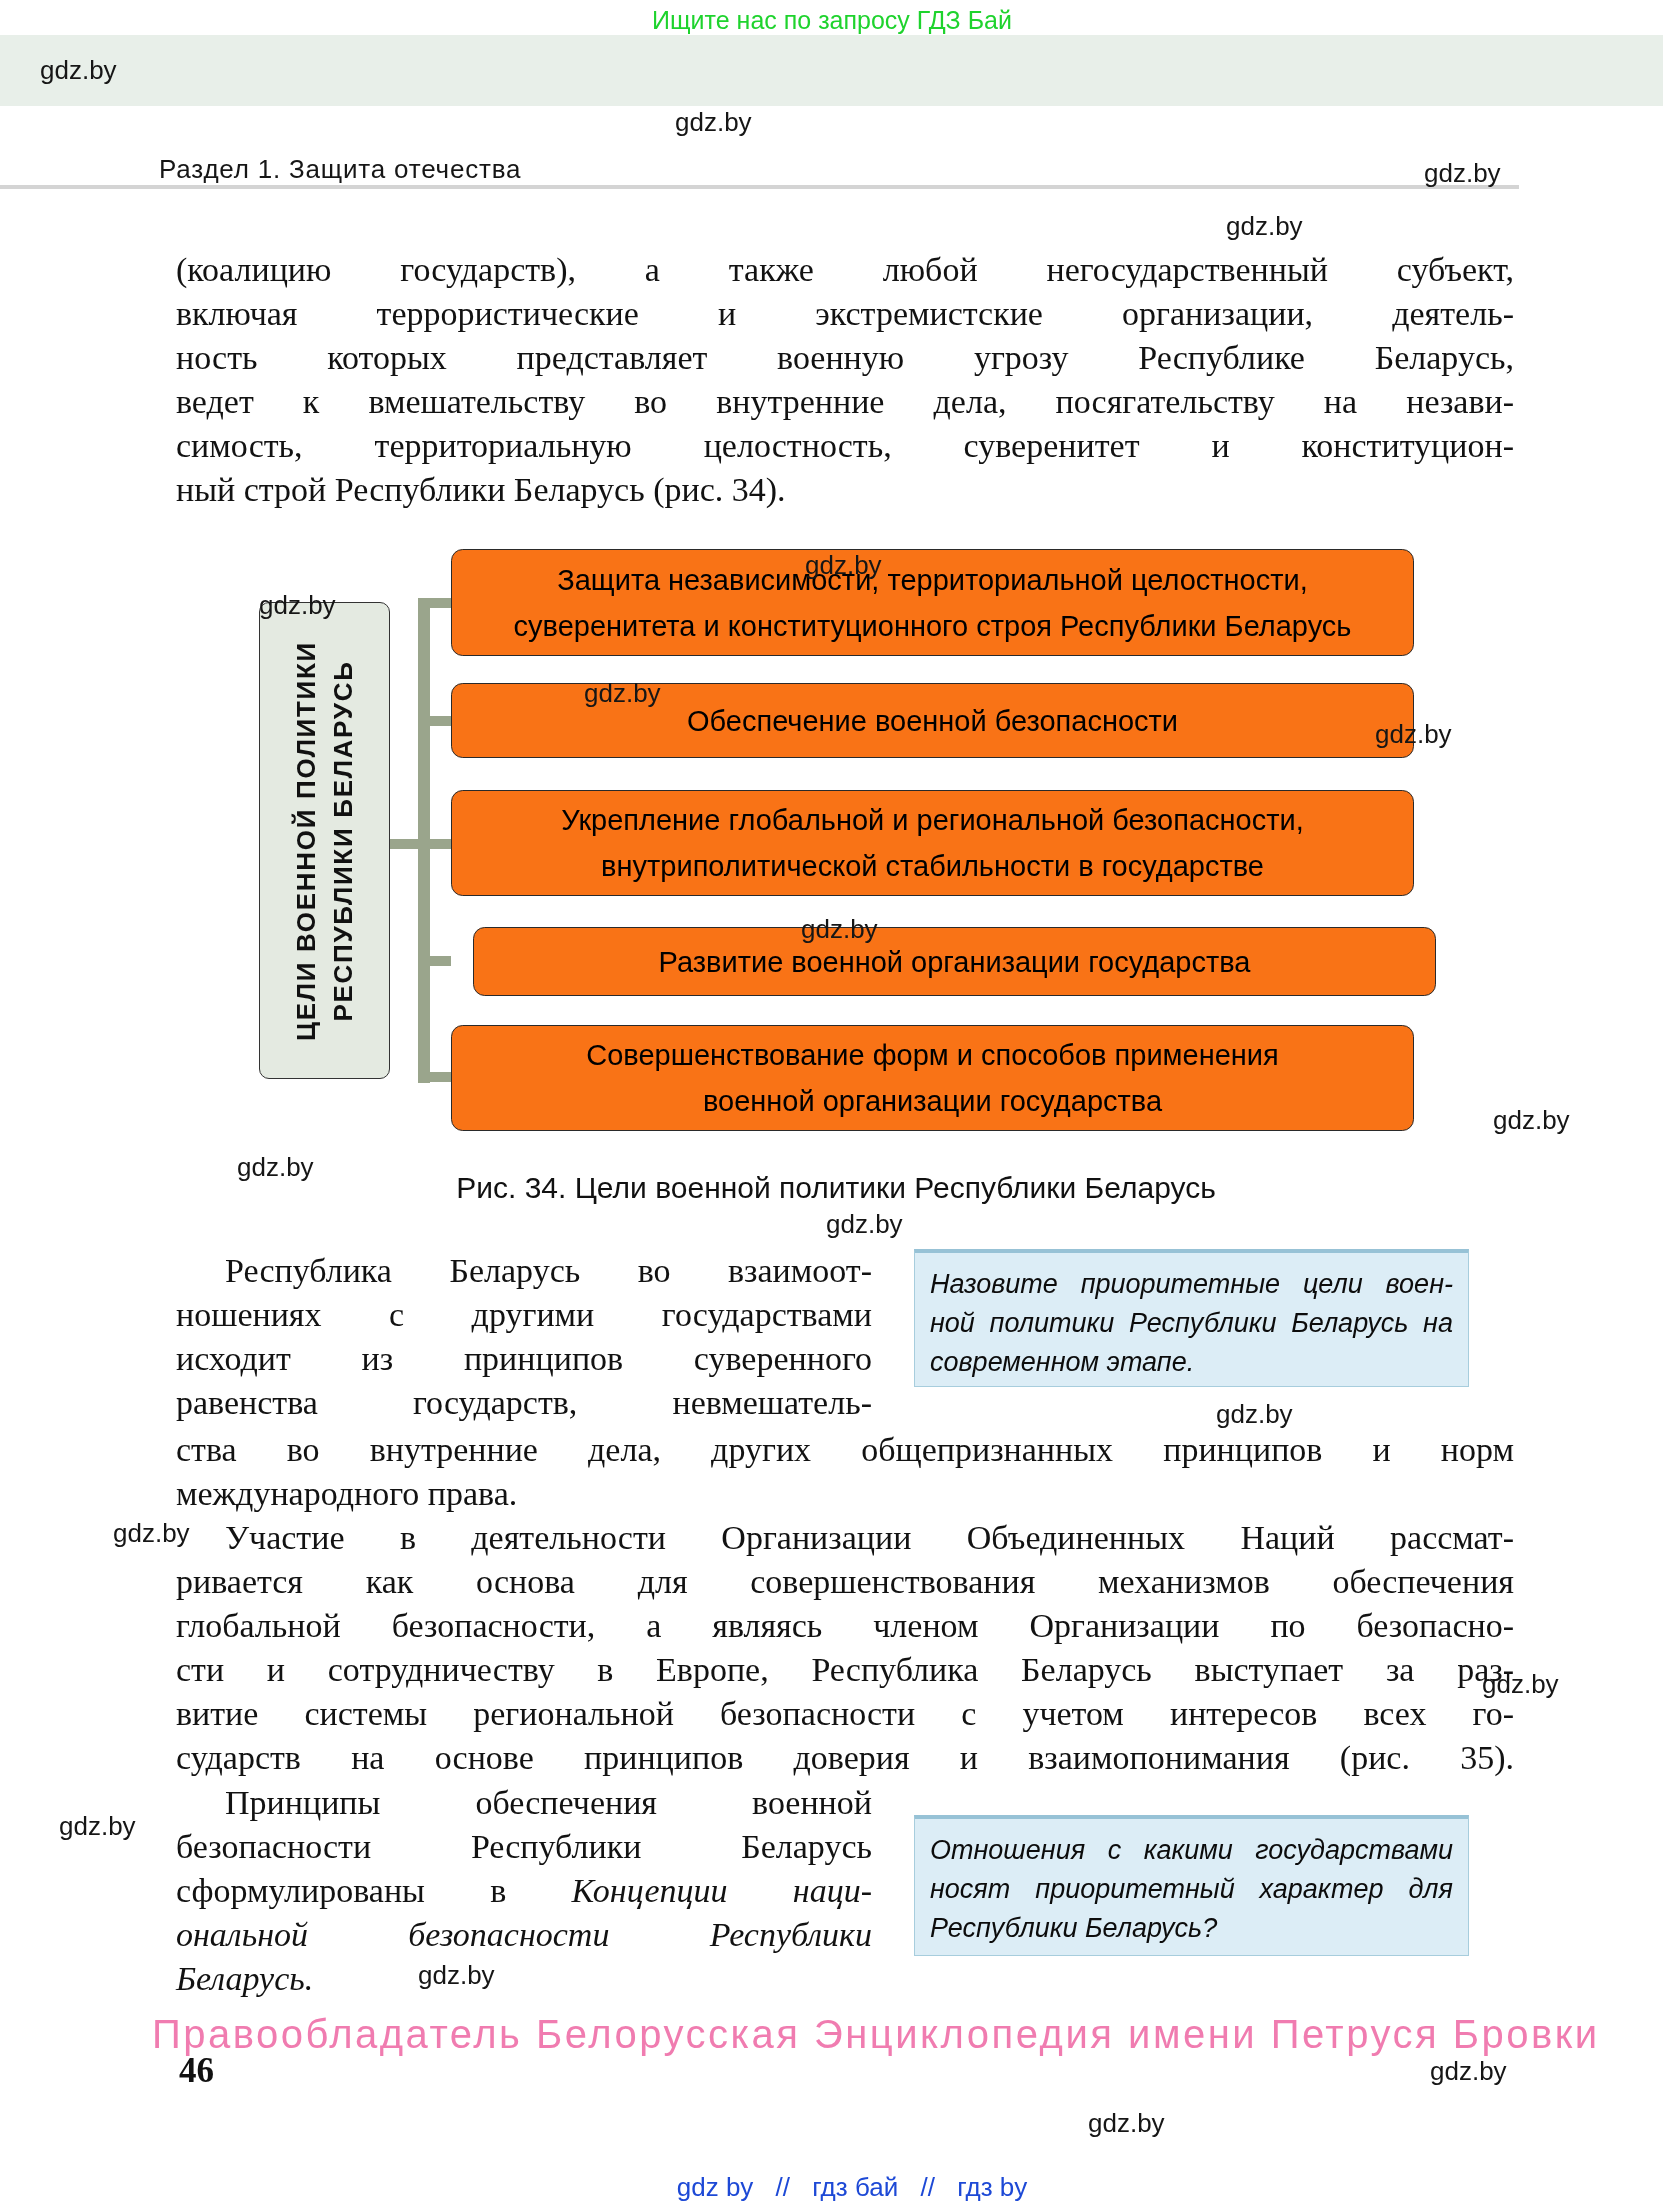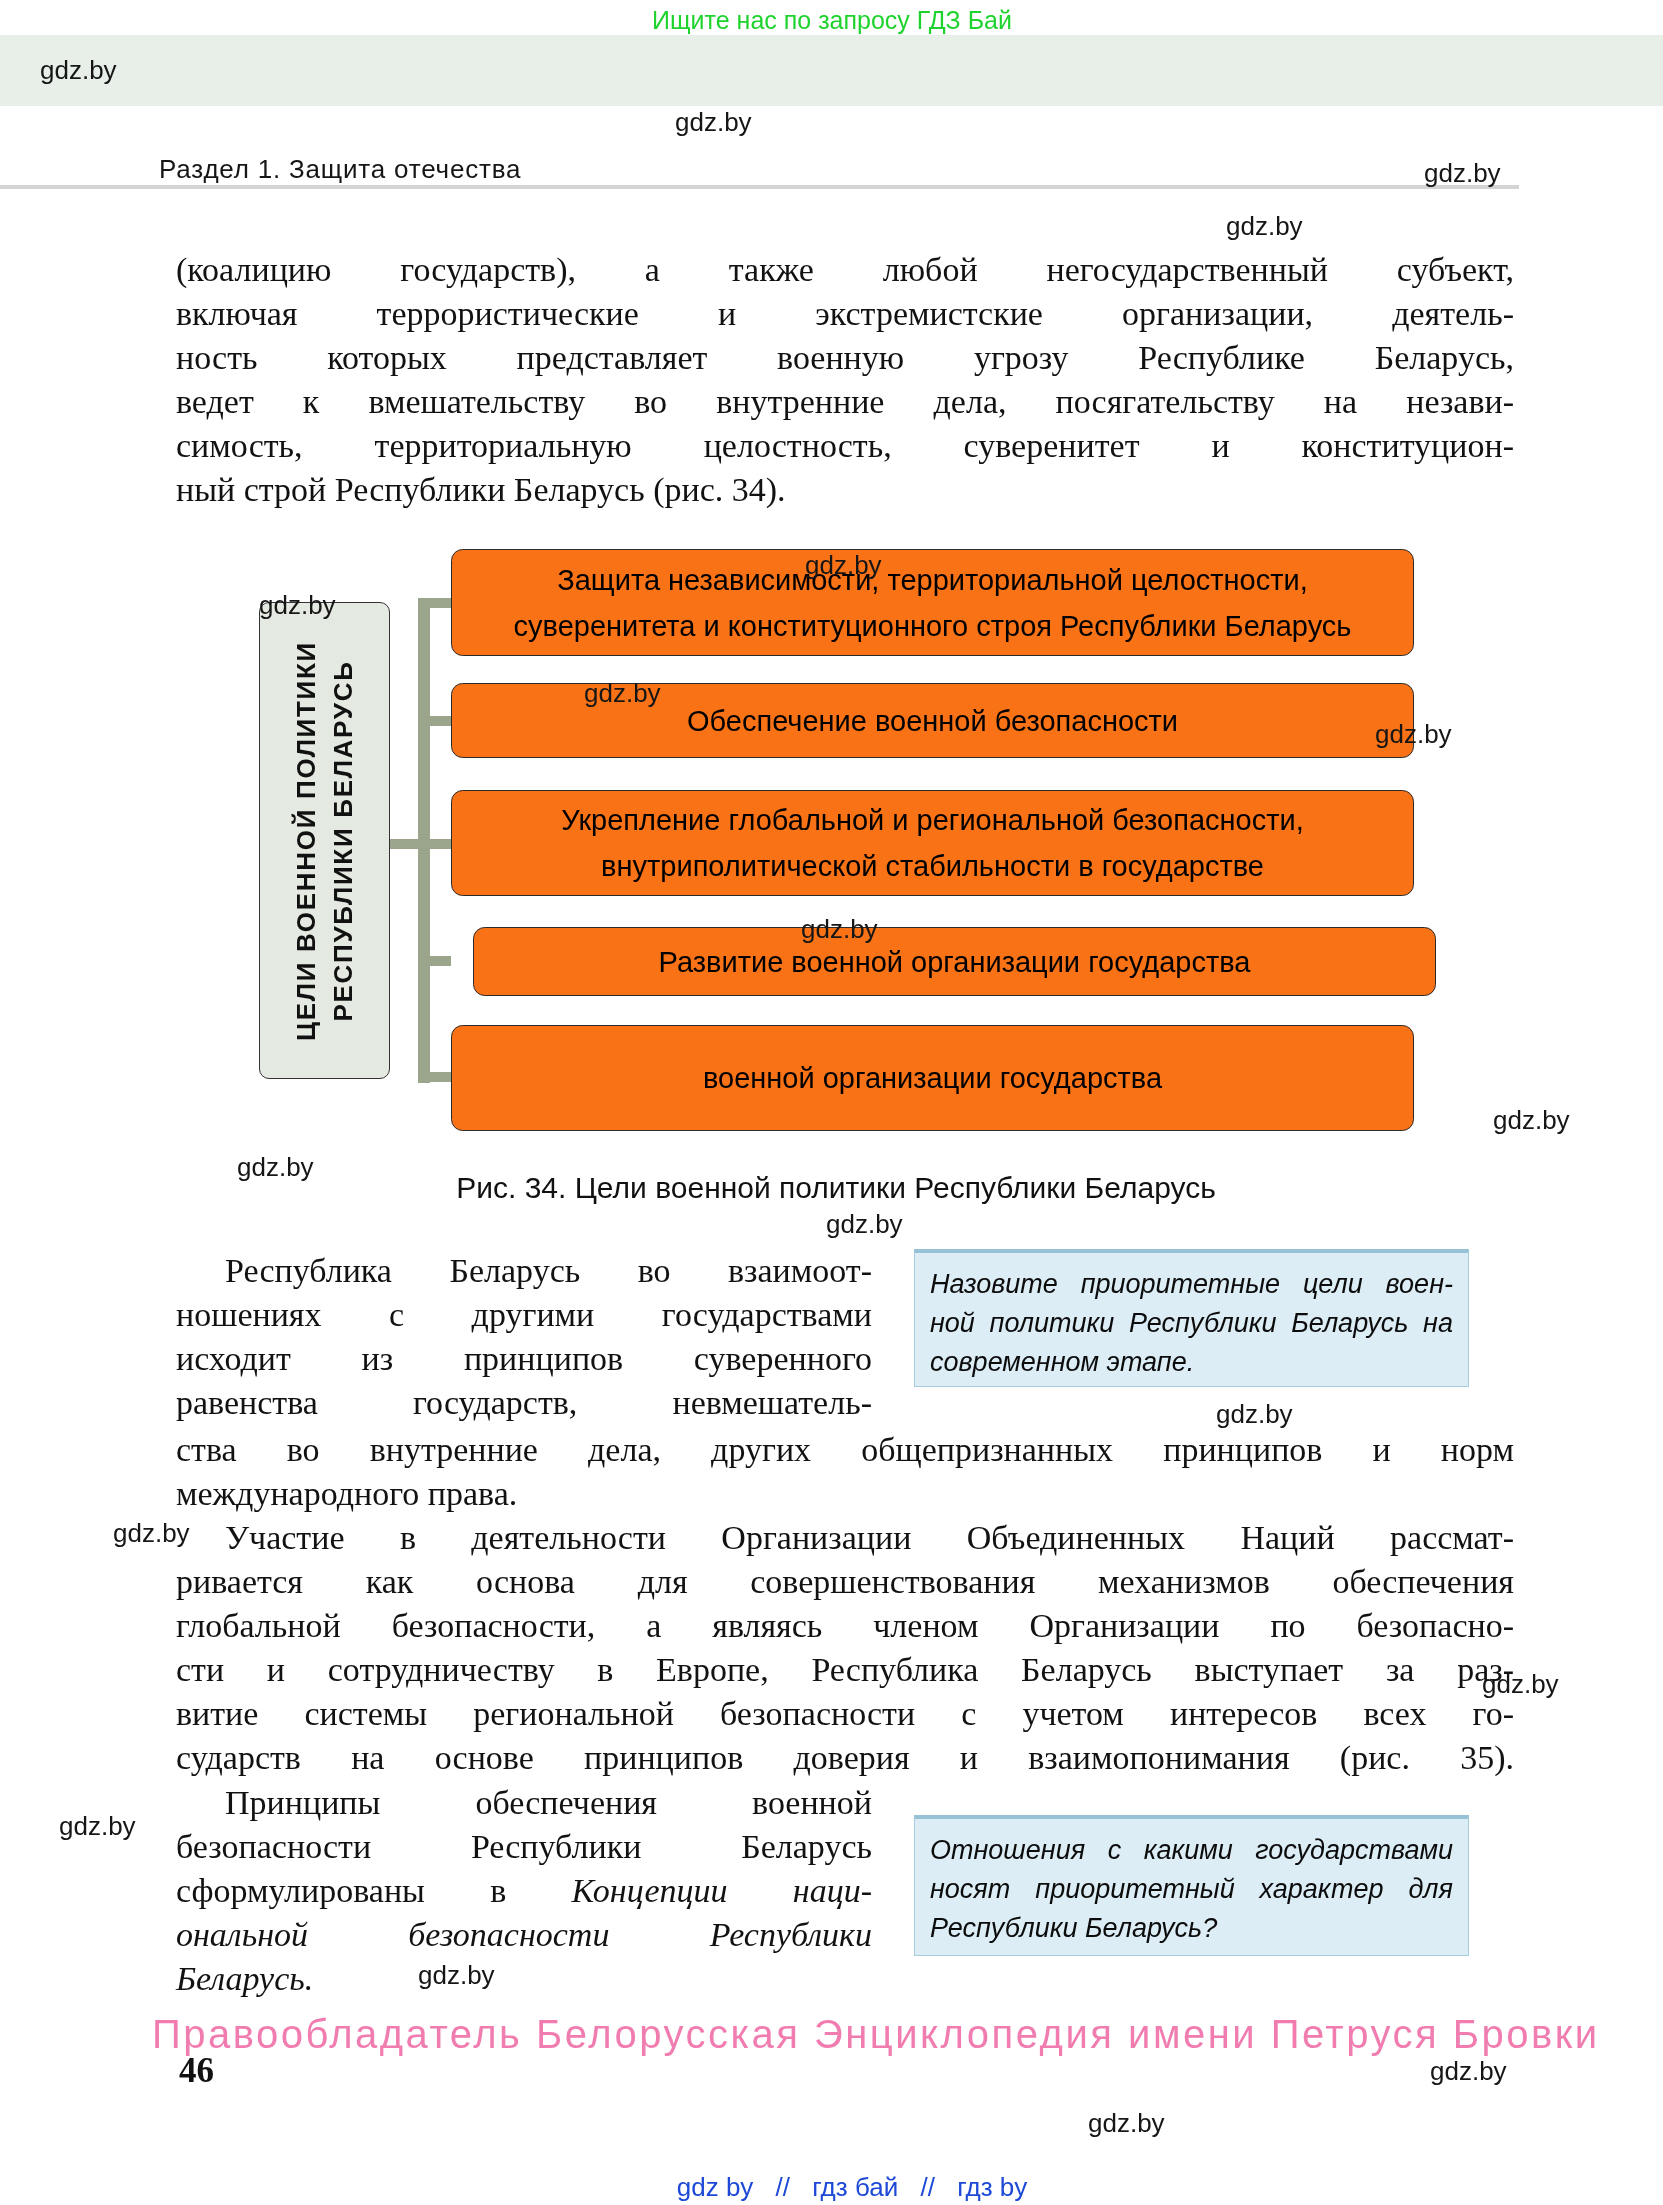--- a/index.html
+++ b/index.html
@@ -117,20 +117,21 @@
     <div>Обеспечение военной безопасности</div>
   </div>
   <div class="fbox" style="top:790px;height:106px;">
     <div>Укрепление глобальной и региональной безопасности,</div>
     <div>внутриполитической стабильности в государстве</div>
   </div>
   <div class="fbox" style="top:927px;height:69px;margin-left:22px;">
     <div>Развитие военной организации государства</div>
   </div>
   <div class="fbox" style="top:1025px;height:106px;">
+    <div>Совершенствование форм и способов применения</div>
     <div>военной организации государства</div>
   </div>
   <div class="caption">Рис. 34. Цели военной политики Республики Беларусь</div>
 
   <div class="para" style="left:176px;top:1249px;width:696px;">
     <div class="bodyline indent">Республика Беларусь во взаимоот-</div>
     <div class="bodyline">ношениях с другими государствами</div>
     <div class="bodyline">исходит из принципов суверенного</div>
     <div class="bodyline">равенства государств, невмешатель-</div>
   </div>

